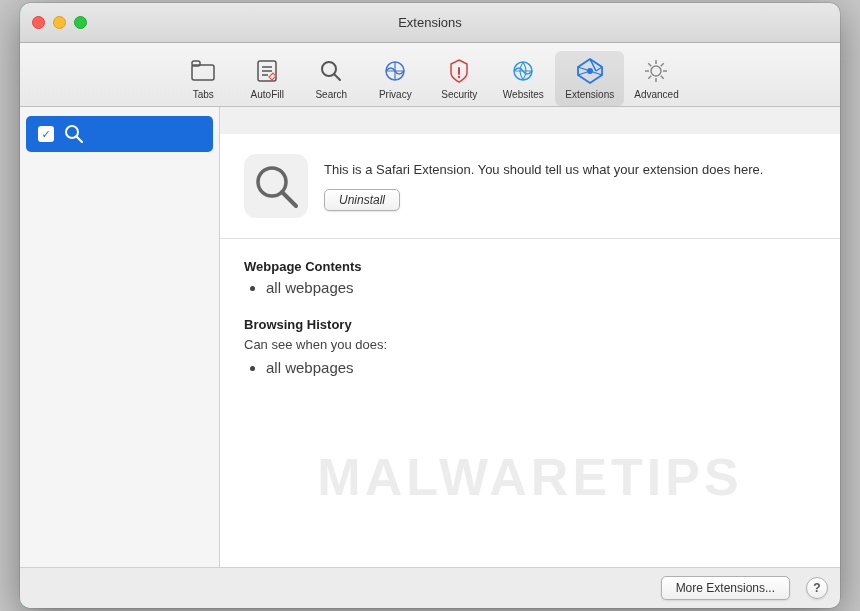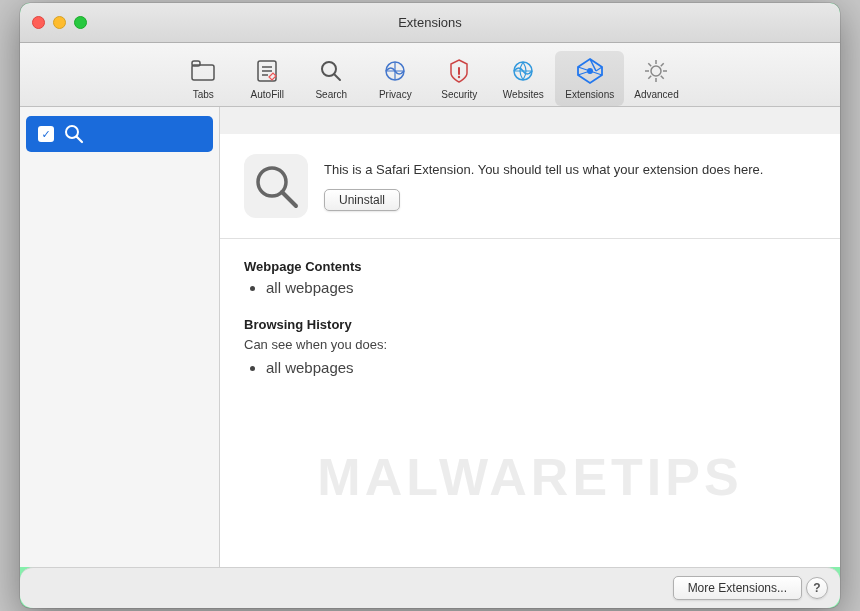--- a/index.html
+++ b/index.html
@@ -232,20 +232,21 @@
 
     .uninstall-btn {
       background: linear-gradient(to bottom, #ffffff, #f0f0f0);
       border: 1px solid #b0b0b0;
       border-radius: 5px;
       padding: 3px 14px;
       font-size: 12px;
       color: #333;
       cursor: pointer;
       box-shadow: 0 1px 2px rgba(0,0,0,0.1);
+      font-style: italic;
     }
 
     
     .permissions-area {
       padding: 20px 24px;
       position: relative;
       z-index: 1;
     }
 
     .permission-section {
@@ -276,24 +277,23 @@
       color: #444;
       padding: 1px 0;
     }
 
     
     .footer {
       display: flex;
       justify-content: flex-end;
       align-items: center;
       padding: 8px 12px;
-      gap: 4px;
+      gap: 16px;
       background: #ececec;
       border-top: 1px solid #d0d0d0;
-      border-radius: 13px;
     }
 
     .more-extensions-btn {
       background: linear-gradient(to bottom, #ffffff, #f0f0f0);
       border: 1px solid #b0b0b0;
       border-radius: 5px;
       padding: 4px 14px;
       font-size: 12px;
       color: #333;
       cursor: pointer;

